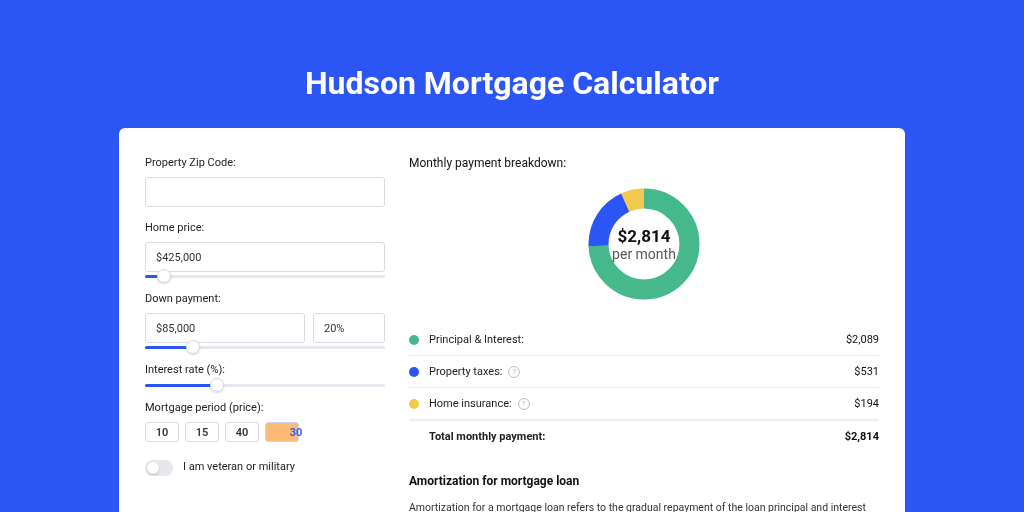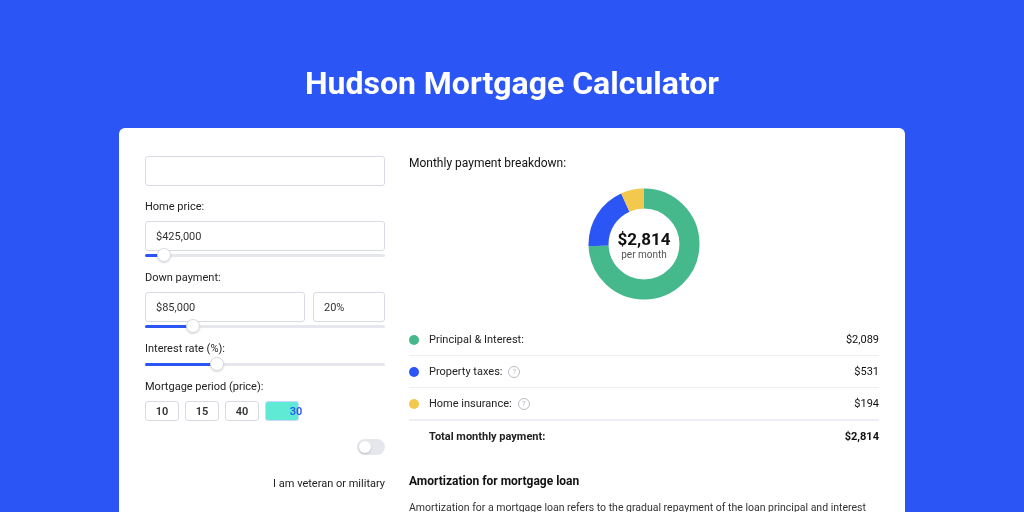--- a/index.html
+++ b/index.html
@@ -12,32 +12,32 @@
   .field{width:100%;height:30px;border:1px solid #d9dbe2;border-radius:3px;font-size:11px;padding:14px 10px;color:#333;background:#fff;}
   .group{margin-bottom:14px;}
   .slider-track{position:relative;height:3px;background:#e6e7ed;border-radius:2px;margin-top:3px;}
   .slider-fill{position:absolute;height:100%;background:#2b56f5;border-radius:2px;left:0;}
   .slider-thumb{position:absolute;width:14px;height:14px;background:#fff;border:1px solid #d9dbe2;border-radius:50%;top:-6px;transform:translateX(-50%);box-shadow:0 1px 2px rgba(0,0,0,.15);}
   .dp-row{display:flex;gap:8px;}
   .dp-row .field:first-child{flex:1;}
   .dp-row .field:last-child{width:72px;}
   .pill-row{display:flex;gap:6px;}
   .pill{font-size:11px;font-weight:600;width:34px;height:20px;display:flex;align-items:center;justify-content:center;border:1px solid #d9dbe2;border-radius:3px;cursor:pointer;color:#333;}
-  .pill.active{background:#5eead4;border-color:#c9d6fc;color:#2b56f5;padding-left:28px;}
-  .toggle-row{display:flex;align-items:flex-end;gap:22px;margin-top:18px;flex-direction:column;}
+  .pill.active{background:#fdba74;border-color:#c9d6fc;color:#2b56f5;padding-left:28px;}
+  .toggle-row{display:flex;align-items:flex-start;gap:10px;margin-top:18px;}
   .toggle{width:28px;height:16px;border-radius:10px;background:#e6e7ed;position:relative;}
   .toggle-knob{width:12px;height:12px;border-radius:50%;background:#fff;position:absolute;top:2px;left:2px;box-shadow:0 1px 2px rgba(0,0,0,.2);}
   .toggle-lbl{font-size:11px;color:#222;}
   .section-head{font-size:12px;font-weight:400;color:#111;margin-bottom:14px;}
   .donut-wrap{display:flex;justify-content:center;margin-bottom:20px;}
   .donut{position:relative;width:120px;height:120px;}
   .donut svg{width:120px;height:120px;transform:rotate(-90deg);}
   .donut-center{position:absolute;inset:0;display:flex;flex-direction:column;align-items:center;justify-content:center;}
   .donut-val{font-size:17px;font-weight:700;color:#111;}
-  .donut-sub{font-size:10px;color:#555;}
+  .donut-sub{font-size:14px;color:#555;}
   .rows{border-bottom:1px solid #eceef2;}
   .row{display:flex;align-items:center;padding:9px 0;border-top:1px solid #eceef2;}
   .row:first-child{border-top:none;}
   .dot{width:10px;height:10px;border-radius:50%;margin-right:10px;flex:0 0 10px;}
   .row-l{flex:1;font-size:11px;color:#222;display:flex;align-items:center;gap:6px;}
   .row-v{font-size:11px;color:#111;}
   .info{width:12px;height:12px;border:1px solid #b9bdc6;border-radius:50%;display:inline-flex;align-items:center;justify-content:center;color:#b9bdc6;font-size:8px;}
   .total .row-l,.total .row-v{font-weight:700;}
   .amort{margin-top:22px;}
   .amort-head{font-size:12px;font-weight:700;color:#111;margin-bottom:12px;}
@@ -46,20 +46,21 @@
 </head>
 <body>
 
 <h1 class="page-title">Hudson Mortgage Calculator</h1>
 
 <div class="panel">
 
   <div class="left">
 
     <div class="group">
+      <label class="lbl">Property Zip Code:</label>
       <input class="field" value="" style="">
     </div>
 
     <div class="group">
       <label class="lbl">Home price:</label>
       <input class="field" value="$425,000" style="">
       <div class="slider-track">
         <div class="slider-fill" id="sf-price" style="width: 8%;"></div>
         <div class="slider-thumb" id="st-price" style="left: 8%;"></div>
       </div>

